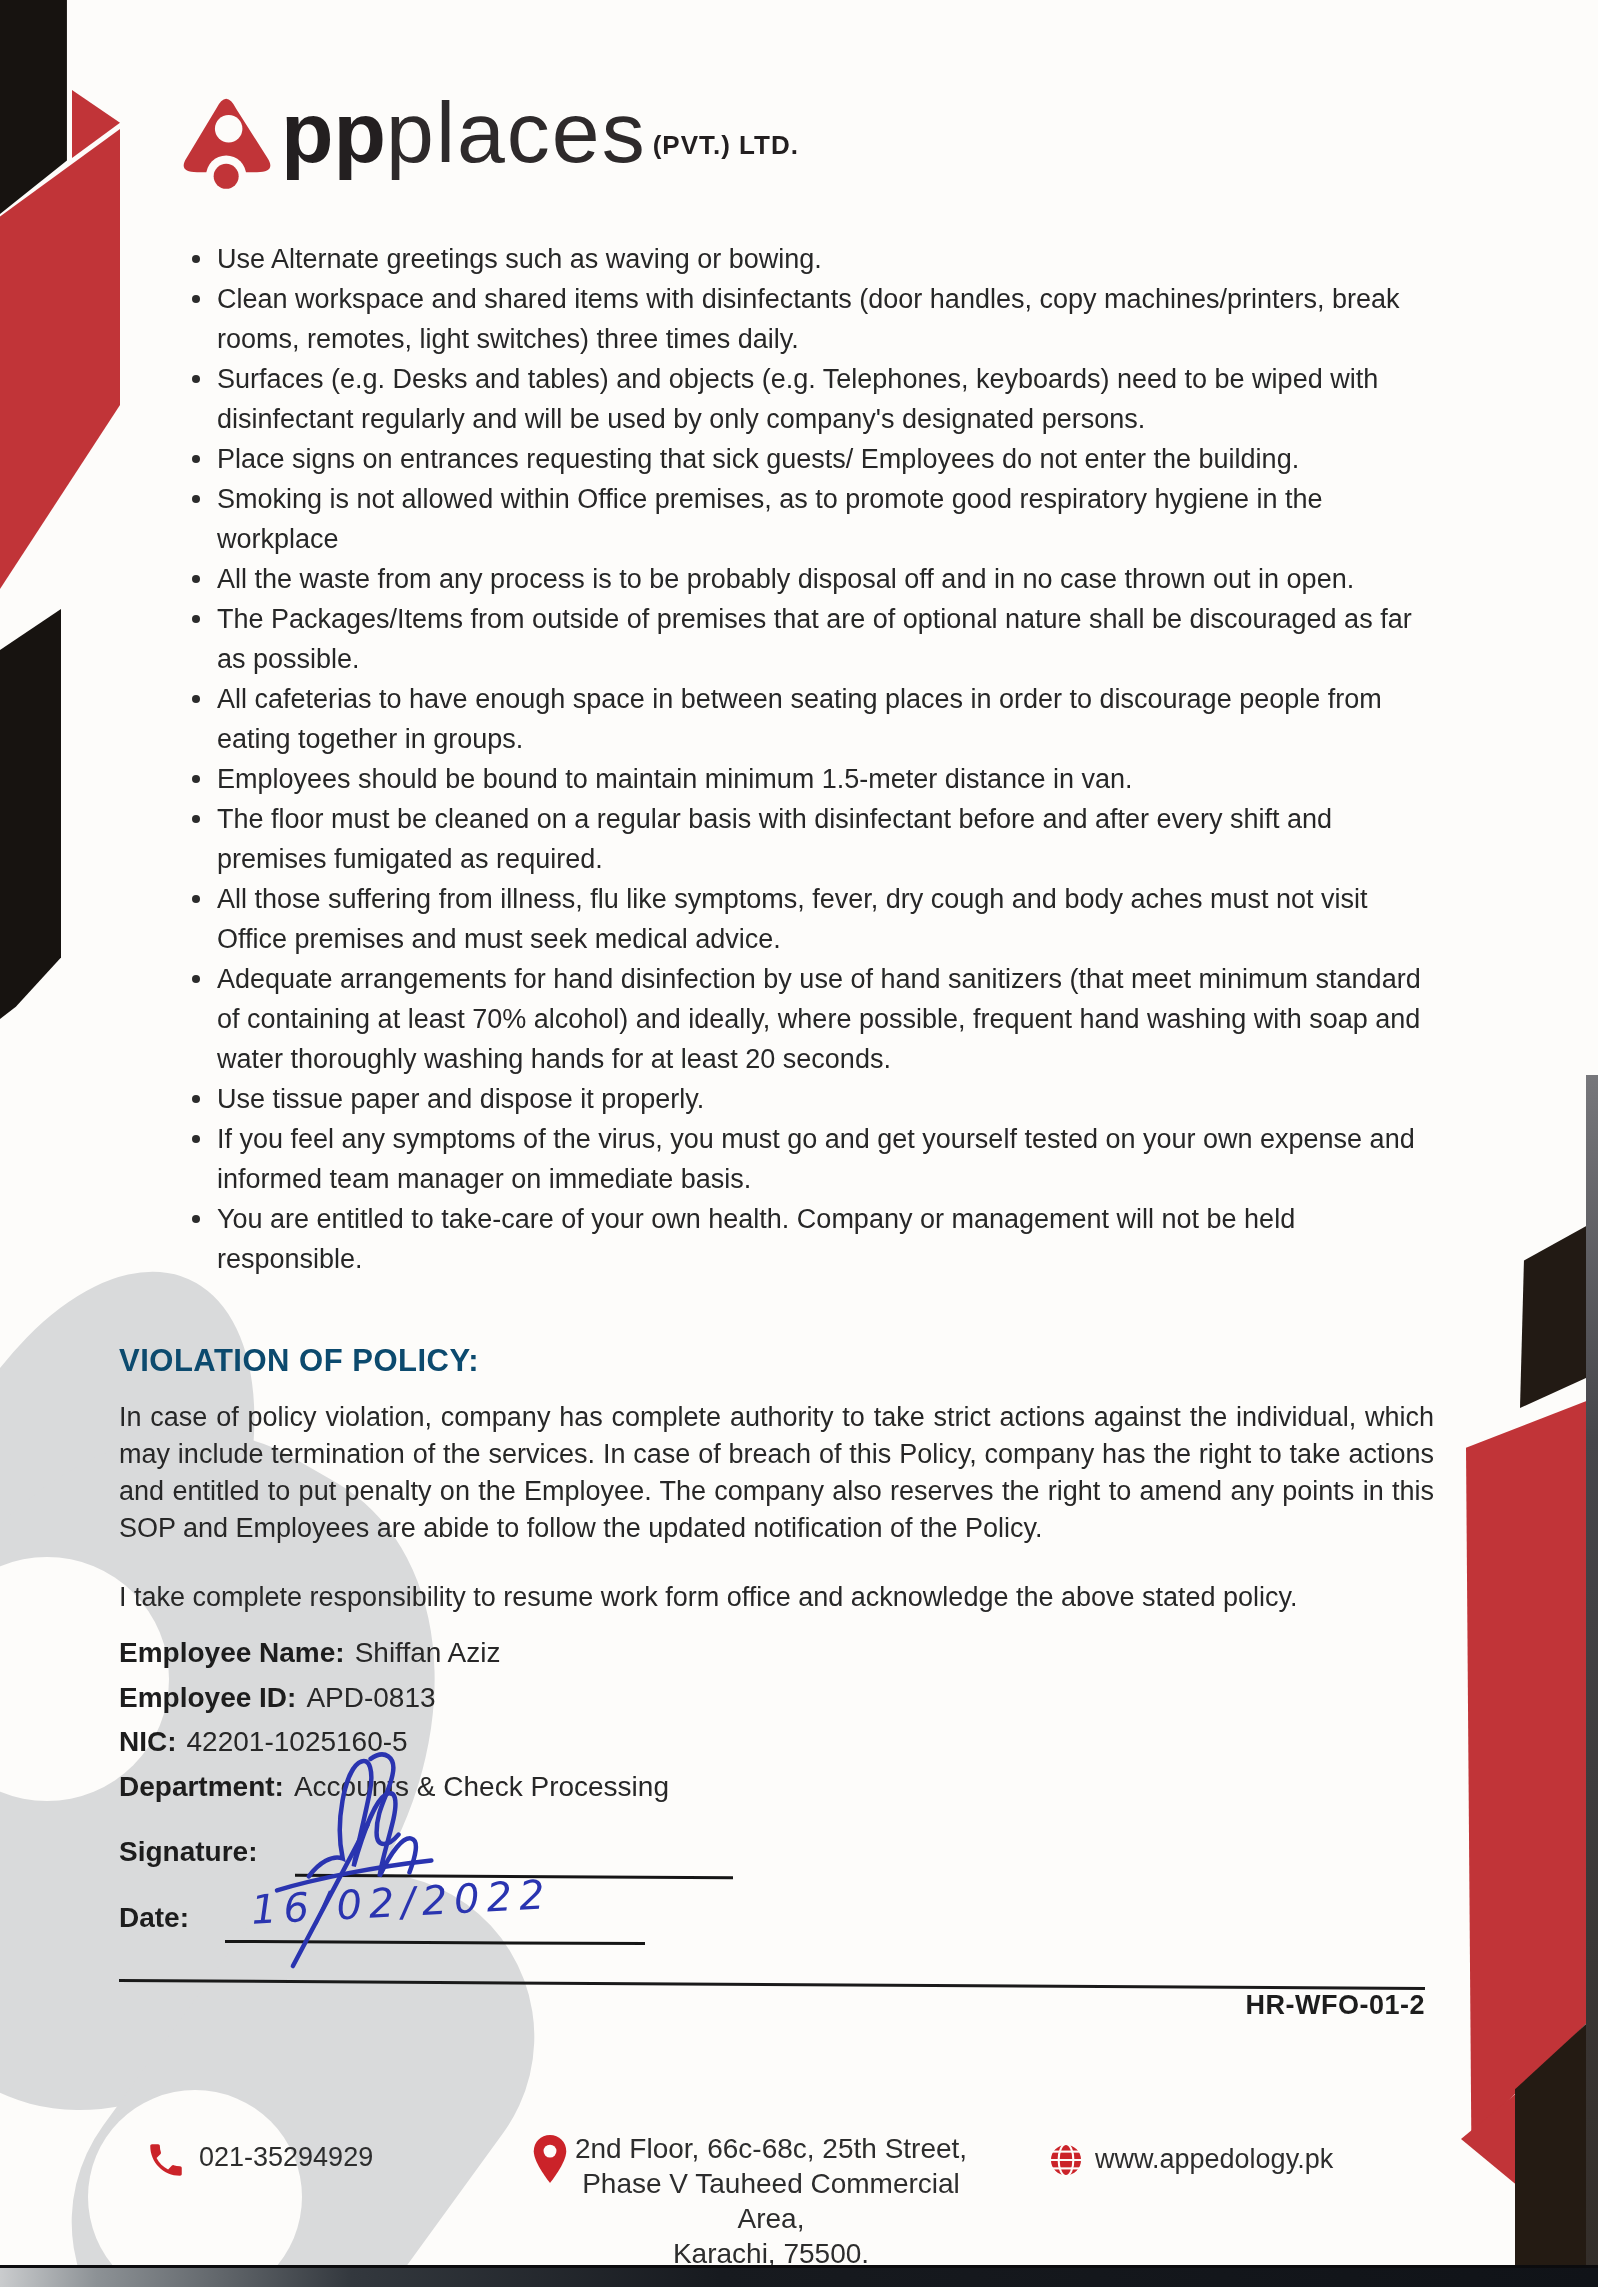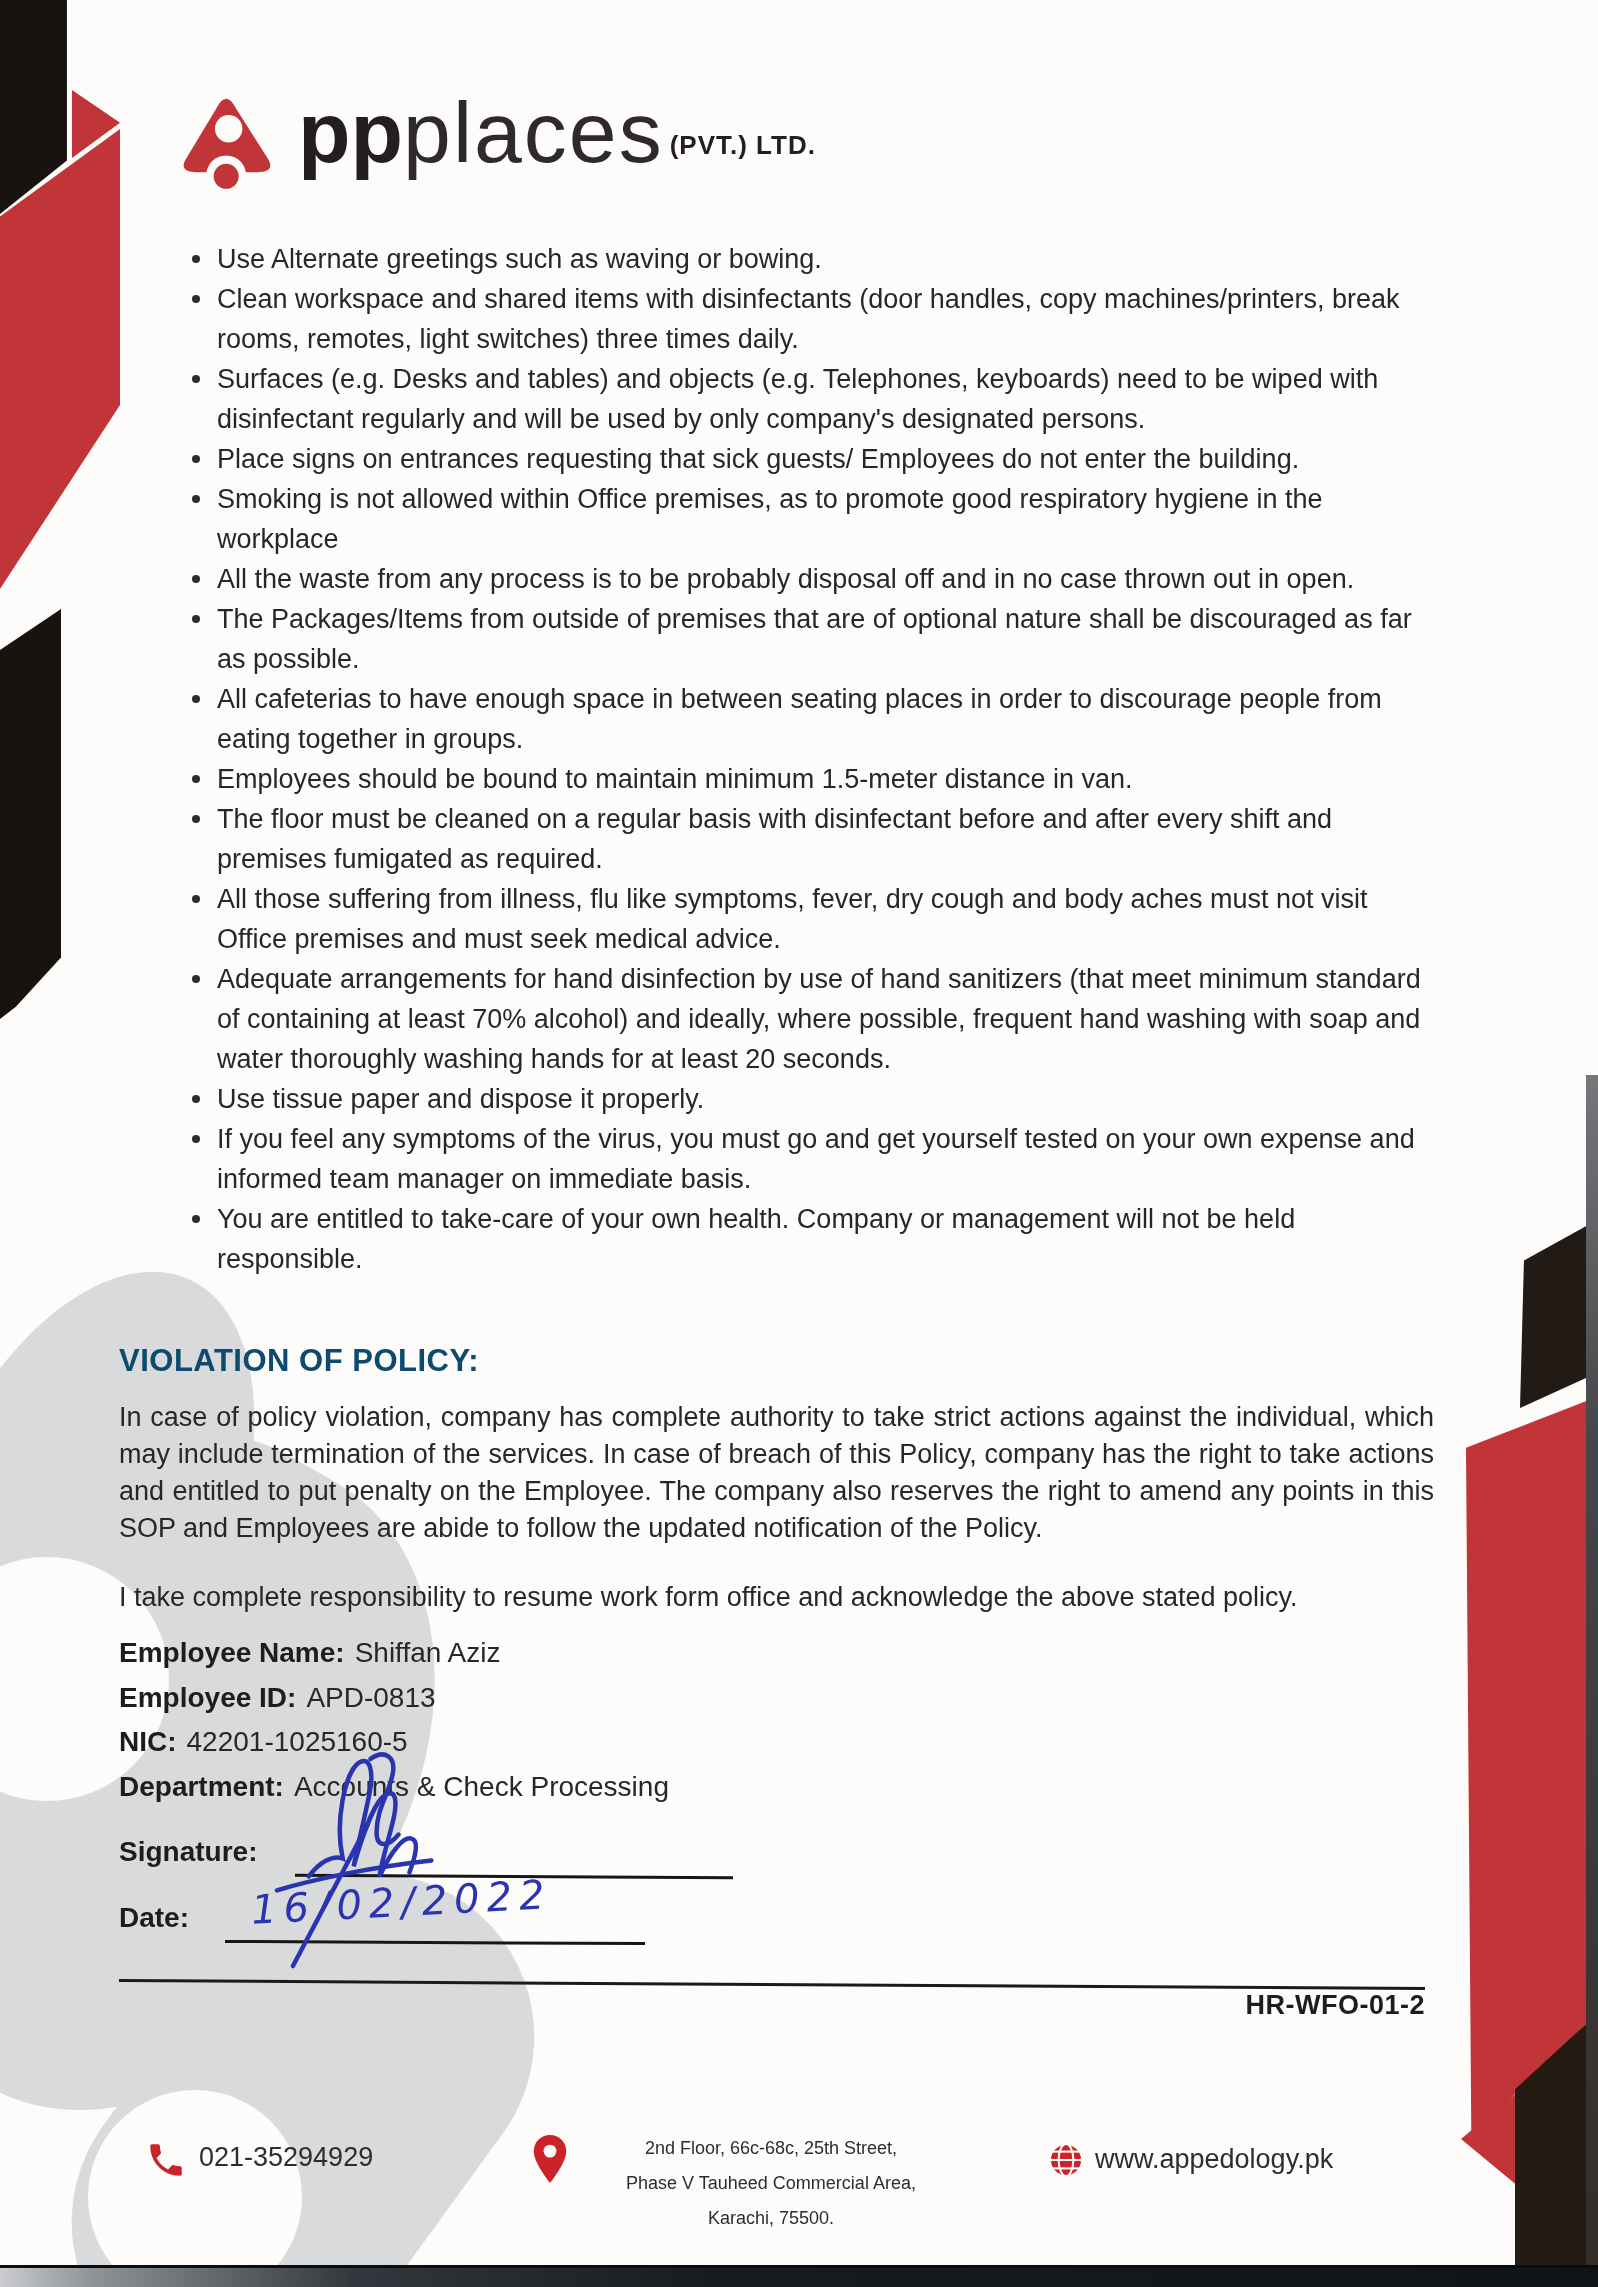--- a/index.html
+++ b/index.html
@@ -38,21 +38,21 @@
   #g1{left:-70px;top:1256px;width:299px;height:537px;border-radius:50%;transform:rotate(24deg);}
   #g2{left:-119px;top:1423px;width:517px;height:697px;border-radius:45%;transform:rotate(30deg);}
   #g3{left:139px;top:1851px;width:328px;height:557px;border-radius:169px;transform:rotate(36deg);}
   .hole{position:absolute;background:#fdfcfa;border-radius:50%;z-index:0;}
   #hole1{left:-75px;top:1557px;width:244px;height:244px;}
   #hole2{left:88px;top:2090px;width:214px;height:214px;}
   
   .content{position:absolute;z-index:3;}
   
   #logo{left:177px;top:86px;display:flex;align-items:flex-start;}
-  #logo .wordmark{display:flex;align-items:baseline;margin-left:21px;margin-top:-18px;}
+  #logo .wordmark{display:flex;align-items:baseline;margin-left:4px;margin-top:-18px;}
   #logo .pp{font-size:86px;font-weight:700;color:#231f20;letter-spacing:0;line-height:129px;}
   #logo .edology{font-size:86px;font-weight:400;color:#2e2a2b;letter-spacing:2px;line-height:129px;}
   #logo .pvt{font-size:26px;font-weight:700;color:#231f20;margin-left:6px;letter-spacing:1px;
     position:relative;top:-8px;}
   
   #bullets{left:189px;top:239px;width:1249px;font-size:27px;line-height:40px;color:#272727;}
   .bullet-item{position:relative;padding-left:28px;}
   .bullet-item::before{content:"";position:absolute;left:3px;top:16px;width:8px;height:8px;
     border-radius:50%;background:#2b2b2b;}
   
@@ -75,21 +75,21 @@
   
   #rule{left:119px;top:1979px;width:1306px;height:3px;background:#1a1a1a;
     transform:rotate(.35deg);transform-origin:left center;}
   #doc-code{left:1126px;top:1990px;width:299px;text-align:right;font-size:27px;
     font-weight:700;color:#1d1d1d;letter-spacing:0.5px;}
   
   .footer-text{font-size:27px;color:#2d2d2d;}
   #footer-phone-icon{left:145px;top:2139px;}
   #footer-phone{left:199px;top:2142px;}
   #footer-pin-icon{left:525px;top:2131px;}
-  #footer-address{left:557px;top:2131px;width:428px;text-align:center;line-height:35px;font-size:18px;color:#2d2d2d;}
+  #footer-address{left:557px;top:2131px;width:428px;text-align:center;line-height:35px;font-size:28px;color:#2d2d2d;}
   #footer-globe-icon{left:1045px;top:2139px;}
   #footer-site{left:1095px;top:2144px;}
 </style>
 </head>
 <body>
 
 <div id="page">
 
   <div class="gray" id="g1"></div>
   <div class="gray" id="g2"></div>

